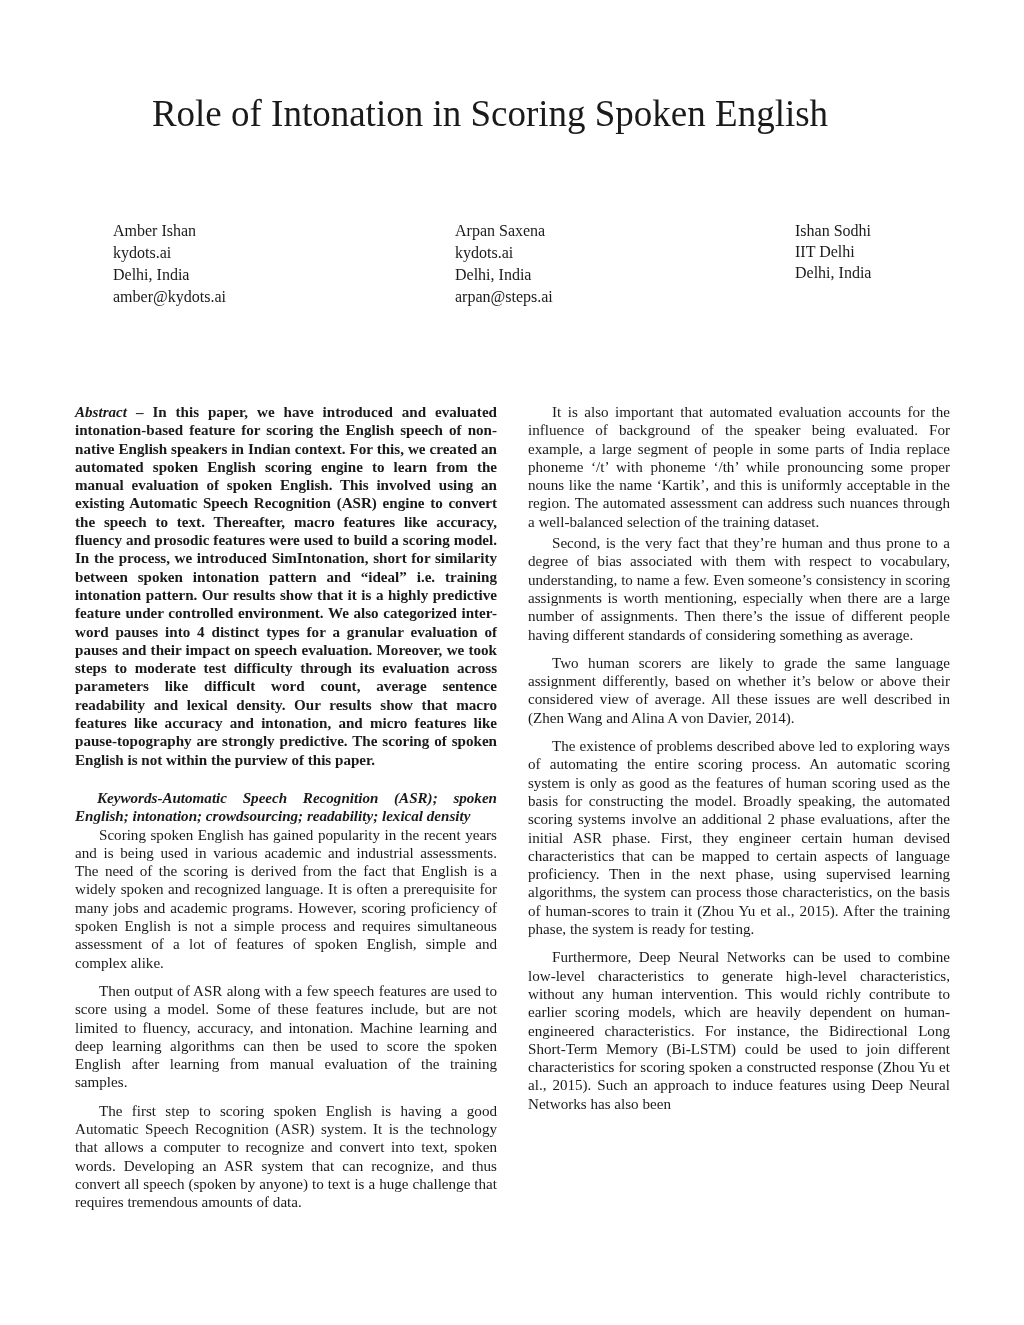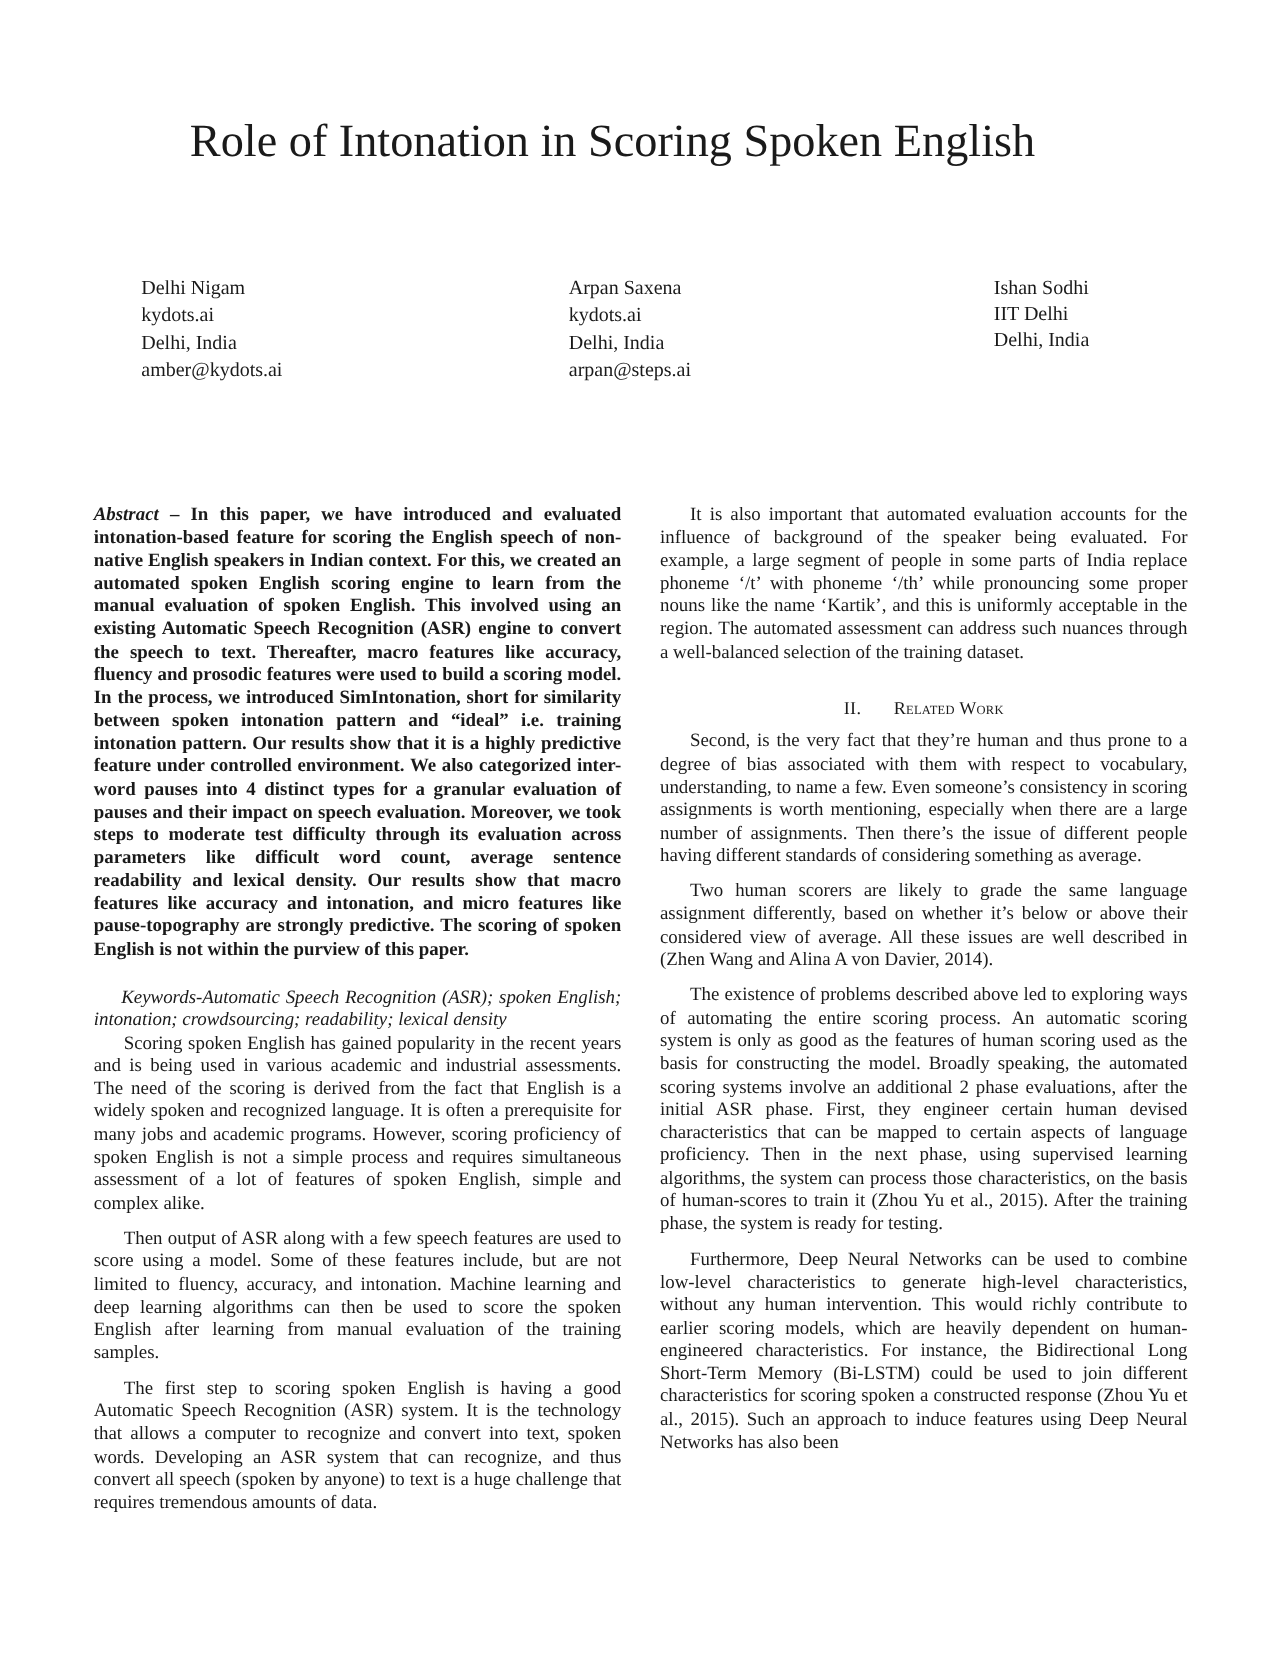--- a/index.html
+++ b/index.html
@@ -21,37 +21,37 @@
 
   .col {
     position: absolute; top: 403px; width: 422px;
     font-size: 15.1px; line-height: 18.3px; text-align: justify;
   }
   #col-left { left: 75px; }
   #col-right { left: 528px; }
 
   .abstract { font-weight: bold; margin: 0; }
   .abstract .lead { font-style: italic; }
-  .keywords { font-weight: normal; font-style: italic; margin: 20px 0 0 0; text-indent: 22px; }
+  .keywords { font-weight: bold; font-style: italic; margin: 20px 0 0 0; text-indent: 22px; }
   .section-heading {
     text-align: center; margin: 27px 0 8px 0; font-size: 14.5px; font-variant: small-caps;
     letter-spacing: 0.2px;
   }
   .section-heading .num { margin-right: 26px; font-variant: normal; }
   p.para { margin: 0 0 10px 0; text-indent: 24px; }
   #col-right p.para:first-child { margin-bottom: 3px; }
   #col-right .section-heading { margin-top: 27px; }
 </style>
 </head>
 <body>
 
 <h1 class="title">Role of Intonation in Scoring Spoken English</h1>
 
 <div class="author" id="author-1">
-  <div>Delhi Nigam</div>
+  <div>Amber Ishan</div>
   <div>kydots.ai</div>
   <div>Delhi, India</div>
   <div>amber@kydots.ai</div>
 </div>
 <div class="author" id="author-2">
   <div>Arpan Saxena</div>
   <div>kydots.ai</div>
   <div>Delhi, India</div>
   <div>arpan@steps.ai</div>
 </div>
@@ -68,19 +68,18 @@
 
 
   <p class="para">Scoring spoken English has gained popularity in the recent years and is being used in various academic and industrial assessments. The need of the scoring is derived from the fact that English is a widely spoken and recognized language. It is often a prerequisite for many jobs and academic programs. However, scoring proficiency of spoken English is not a simple process and requires simultaneous assessment of a lot of features of spoken English, simple and complex alike.</p>
   <p class="para">Then output of ASR along with a few speech features are used to score using a model. Some of these features include, but are not limited to fluency, accuracy, and intonation. Machine learning and deep learning algorithms can then be used to score the spoken English after learning from manual evaluation of the training samples.</p>
   <p class="para">The first step to scoring spoken English is having a good Automatic Speech Recognition (ASR) system. It is the technology that allows a computer to recognize and convert into text, spoken words. Developing an ASR system that can recognize, and thus convert all speech (spoken by anyone) to text is a huge challenge that requires tremendous amounts of data.</p>
 </div>
 
 <div class="col" id="col-right">
   <p class="para">It is also important that automated evaluation accounts for the influence of background of the speaker being evaluated. For example, a large segment of people in some parts of India replace phoneme ‘/t’ with phoneme ‘/th’ while pronouncing some proper nouns like the name ‘Kartik’, and this is uniformly acceptable in the region. The automated assessment can address such nuances through a well-balanced selection of the training dataset.</p>
 
-  <div class="section-heading"><span class="num">II.</span><span>Related Work</span></div>
 
   <p class="para">Second, is the very fact that they’re human and thus prone to a degree of bias associated with them with respect to vocabulary, understanding, to name a few. Even someone’s consistency in scoring assignments is worth mentioning, especially when there are a large number of assignments. Then there’s the issue of different people having different standards of considering something as average.</p>
   <p class="para">Two human scorers are likely to grade the same language assignment differently, based on whether it’s below or above their considered view of average. All these issues are well described in (Zhen Wang and Alina A von Davier, 2014).</p>
   <p class="para">The existence of problems described above led to exploring ways of automating the entire scoring process. An automatic scoring system is only as good as the features of human scoring used as the basis for constructing the model. Broadly speaking, the automated scoring systems involve an additional 2 phase evaluations, after the initial ASR phase. First, they engineer certain human devised characteristics that can be mapped to certain aspects of language proficiency. Then in the next phase, using supervised learning algorithms, the system can process those characteristics, on the basis of human-scores to train it (Zhou Yu et al., 2015). After the training phase, the system is ready for testing.</p>
   <p class="para">Furthermore, Deep Neural Networks can be used to combine low-level characteristics to generate high-level characteristics, without any human intervention. This would richly contribute to earlier scoring models, which are heavily dependent on human-engineered characteristics. For instance, the Bidirectional Long Short-Term Memory (Bi-LSTM) could be used to join different characteristics for scoring spoken a constructed response (Zhou Yu et al., 2015). Such an approach to induce features using Deep Neural Networks has also been</p>
 </div>
 
 </body></html>

